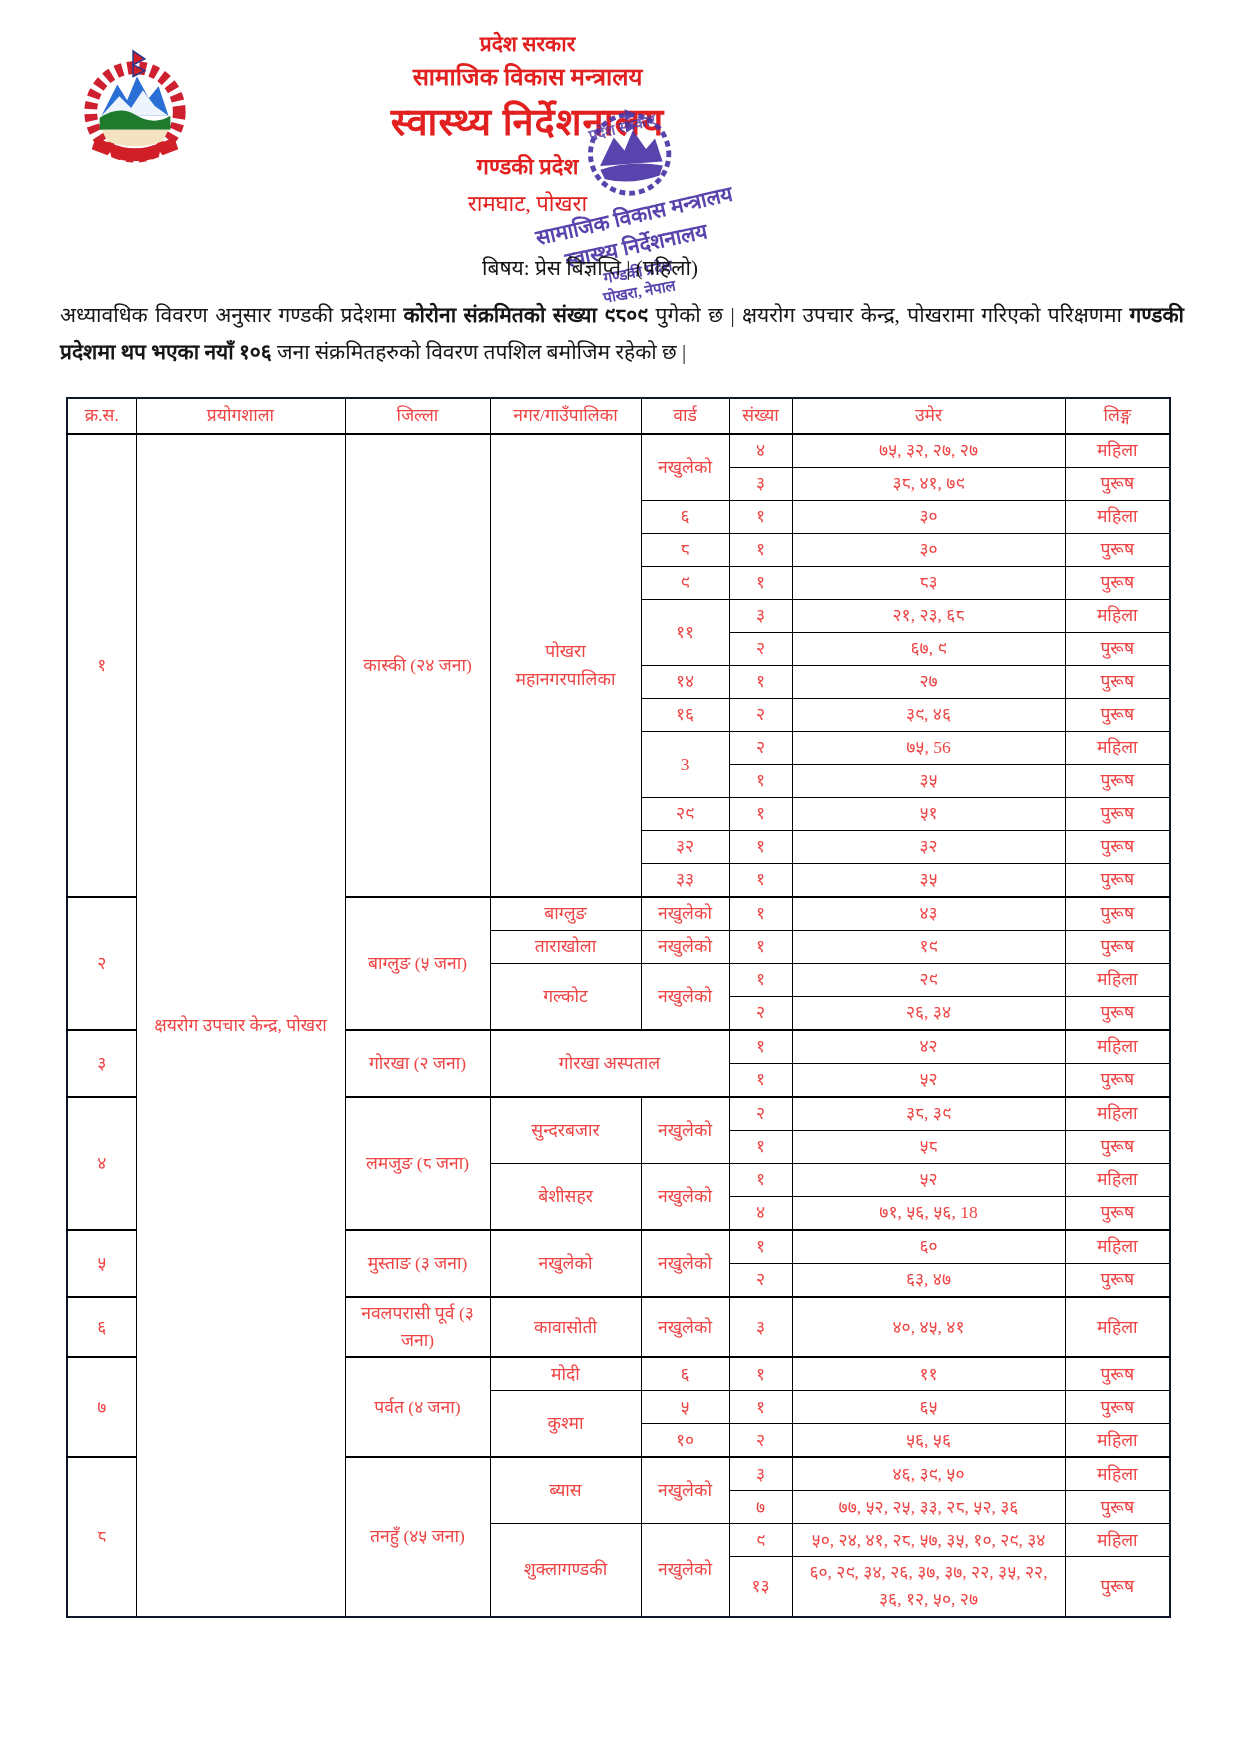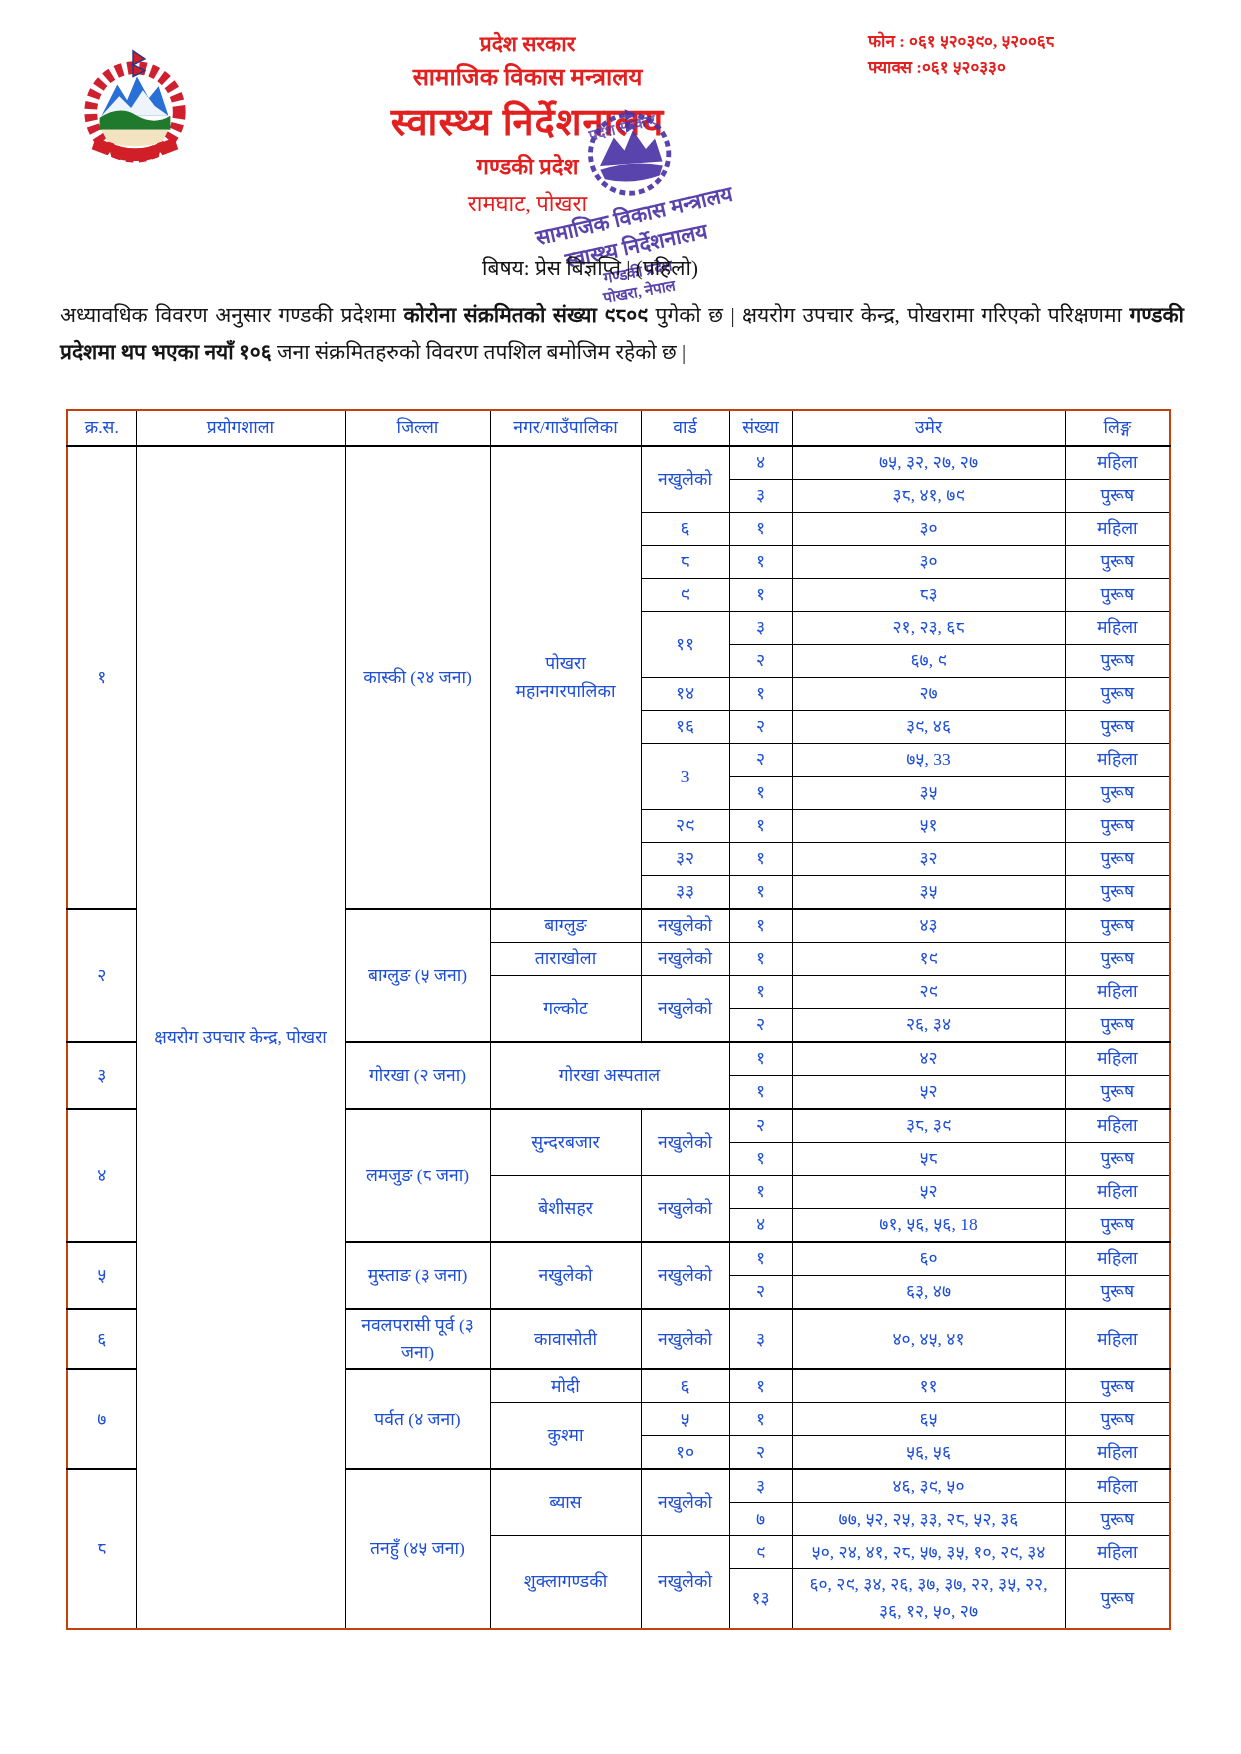--- a/index.html
+++ b/index.html
@@ -30,24 +30,24 @@
   .stamp .a2{font-size:21px;margin-top:66px;transform:rotate(-9deg);}
   .stamp .a3{font-size:21px;margin-top:2px;transform:rotate(-8deg);}
   .stamp .a4{font-size:15px;margin-top:2px;transform:rotate(-7deg);}
   .stamp .a5{font-size:15px;margin-top:0px;transform:rotate(-6deg);}
   
   .subject{position:absolute;left:0;top:236px;width:1180px;text-align:center;font-size:21px;font-weight:normal;color:#151515;}
   .body-par{position:absolute;left:60px;top:280px;width:1124px;font-size:21px;line-height:1.78;text-align:justify;color:#151515;}
   .body-par b{font-weight:bold;}
   
   .cases-table{
-    position:absolute;left:66px;top:392px;width:1103px;
+    position:absolute;left:66px;top:380px;width:1103px;
     border-collapse:collapse;table-layout:fixed;
-    font-size:17.5px;color:#1d4ed8;
-    border:2px solid #c2410c;
+    font-size:17.5px;color:#ef4444;
+    border:2px solid #0f172a;
   }
   .cases-table th,.cases-table td{
     border:1px solid #000;
     padding:2px 5px;
     text-align:center;vertical-align:middle;
     line-height:1.55;height:28px;
     overflow:hidden;
   }
   .cases-table thead th{font-weight:normal;border-bottom-width:2px;height:30px;}
   tr.group-top > td{border-top-width:2px;}
@@ -72,24 +72,20 @@
   </svg>
 
   <div class="org-block">
     <div class="l1">प्रदेश सरकार</div>
     <div class="l2">सामाजिक विकास मन्त्रालय</div>
     <div class="l3">स्वास्थ्य निर्देशनालय</div>
     <div class="l4">गण्डकी प्रदेश</div>
     <div class="l5">रामघाट, पोखरा</div>
   </div>
 
-  <div class="contact-block">
-    <div>फोन : ०६१ ५२०३९०, ५२००६८</div>
-    <div>फ्याक्स :०६१ ५२०३३०</div>
-  </div>
 
 
   <div class="stamp">
     <svg class="s-emblem" viewBox="0 0 110 98" aria-hidden="true">
       <circle cx="55" cy="52" r="40" fill="none" stroke="#4b34a5" stroke-width="5" stroke-dasharray="6 4"></circle>
       <path d="M24 62 L40 34 L50 48 L60 28 L72 48 L82 38 L88 62 Z" fill="#4b34a5"></path>
       <path d="M24 66 Q55 58 88 66 L84 76 Q55 84 28 76 Z" fill="#4b34a5"></path>
       <path d="M53 6 L53 30 L64 24 L53 18 L64 12 Z" fill="#4b34a5"></path>
     </svg>
     <div class="arc a1">प्रदेश सरकार</div>
@@ -179,21 +175,21 @@
       </tr>
       <tr>
         <td>१६</td>
         <td>२</td>
         <td>३९, ४६</td>
         <td>पुरूष</td>
       </tr>
       <tr>
         <td rowspan="2">3</td>
         <td>२</td>
-        <td>७५, 33</td>
+        <td>७५, 56</td>
         <td>महिला</td>
       </tr>
       <tr>
         <td>१</td>
         <td>३५</td>
         <td>पुरूष</td>
       </tr>
       <tr>
         <td>२९</td>
         <td>१</td>

